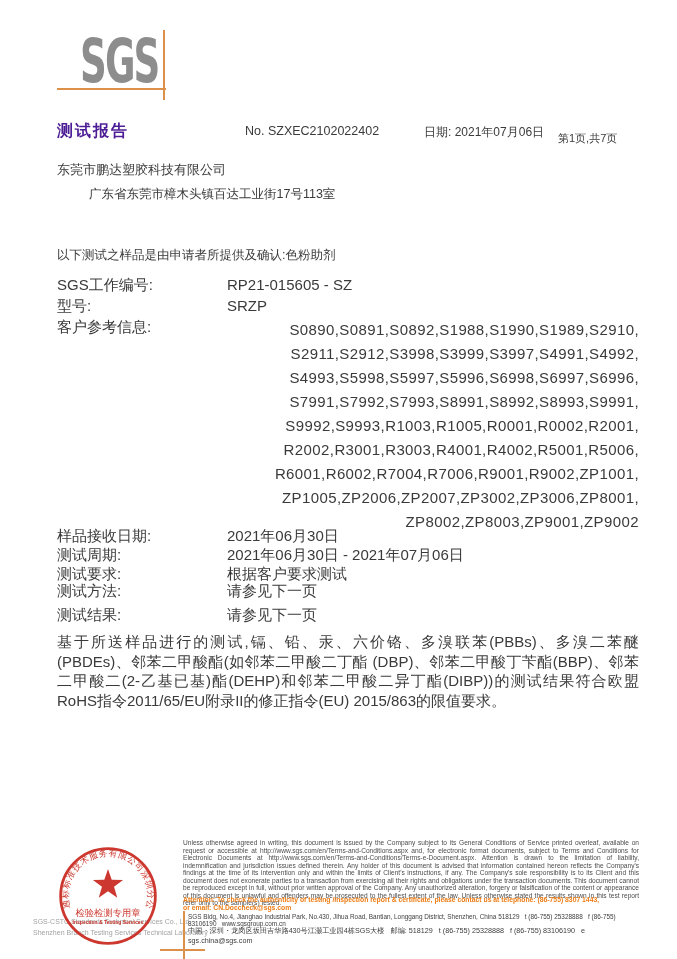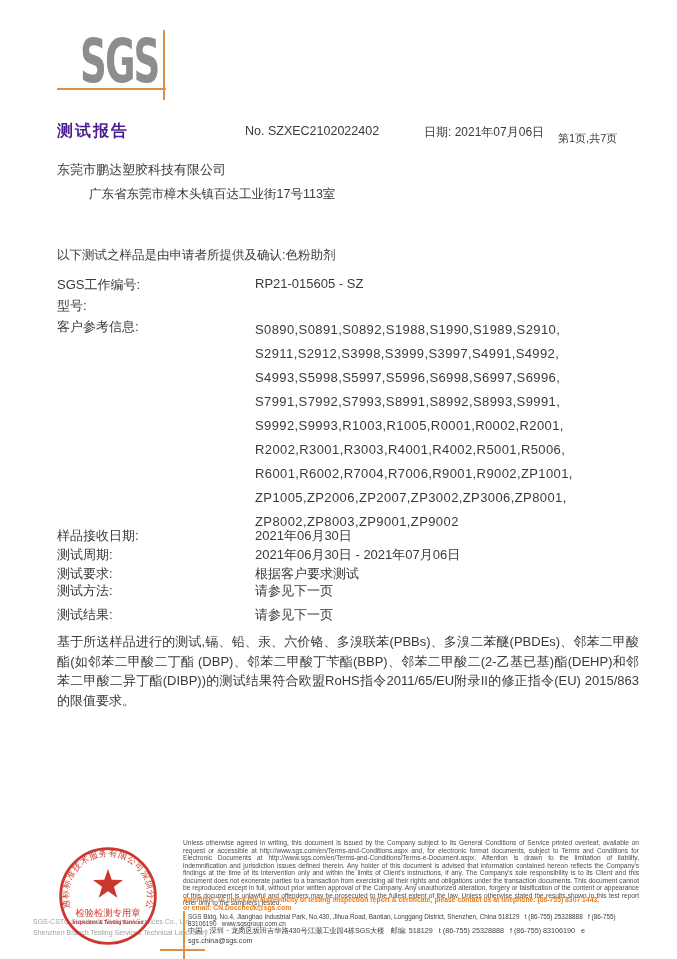--- a/index.html
+++ b/index.html
@@ -29,24 +29,24 @@
   .report-date  { left:424px; top:124px; font-size:12px; }
   .report-page  { left:558px; top:124px; font-size:11px;margin-top:7px; }
 
   
   .company { left:57px; top:161px; font-size:13px; }
   .address { left:57px; top:186px; font-size:12.5px;margin-left:32px; }
 
   .statement { left:57px; top:247px; font-size:12.5px; }
 
   
-  .row { left:57px; right:38px; display:flex; font-size:13px;gap:28px; }
+  .row { left:57px; right:38px; display:flex; font-size:15px; }
   .row .lbl { flex:0 0 170px; }
   .row .val { flex:1; }
-  .pre { white-space:pre-line; }
+  .pre { white-space:pre-line;text-align:right; }
   .codes { line-height:24px; letter-spacing:0.4px; }
   .concl { line-height:19.5px; text-align:justify; }
 
   
   .foot-disclaimer {
     left:183px; top:839px; width:456px;
     font-size:6.6px; line-height:7.55px;
     color:#4c4c4c; text-align:justify;
   }
   .foot-attention {
@@ -80,20 +80,21 @@
 <div class="abs address">广东省东莞市樟木头镇百达工业街17号113室</div>
 
 <div class="abs statement">以下测试之样品是由申请者所提供及确认:色粉助剂</div>
 
 <div class="abs row" style="top:276px">
   <span class="lbl">SGS工作编号:</span>
   <span class="val">RP21-015605 - SZ</span>
 </div>
 <div class="abs row" style="top:297px">
   <span class="lbl">型号:</span>
+  <span class="val">SRZP</span>
 </div>
 <div class="abs row" style="top:318px">
   <span class="lbl">客户参考信息:</span>
   <span class="val pre codes">S0890,S0891,S0892,S1988,S1990,S1989,S2910,
 S2911,S2912,S3998,S3999,S3997,S4991,S4992,
 S4993,S5998,S5997,S5996,S6998,S6997,S6996,
 S7991,S7992,S7993,S8991,S8992,S8993,S9991,
 S9992,S9993,R1003,R1005,R0001,R0002,R2001,
 R2002,R3001,R3003,R4001,R4002,R5001,R5006,
 R6001,R6002,R7004,R7006,R9001,R9002,ZP1001,

